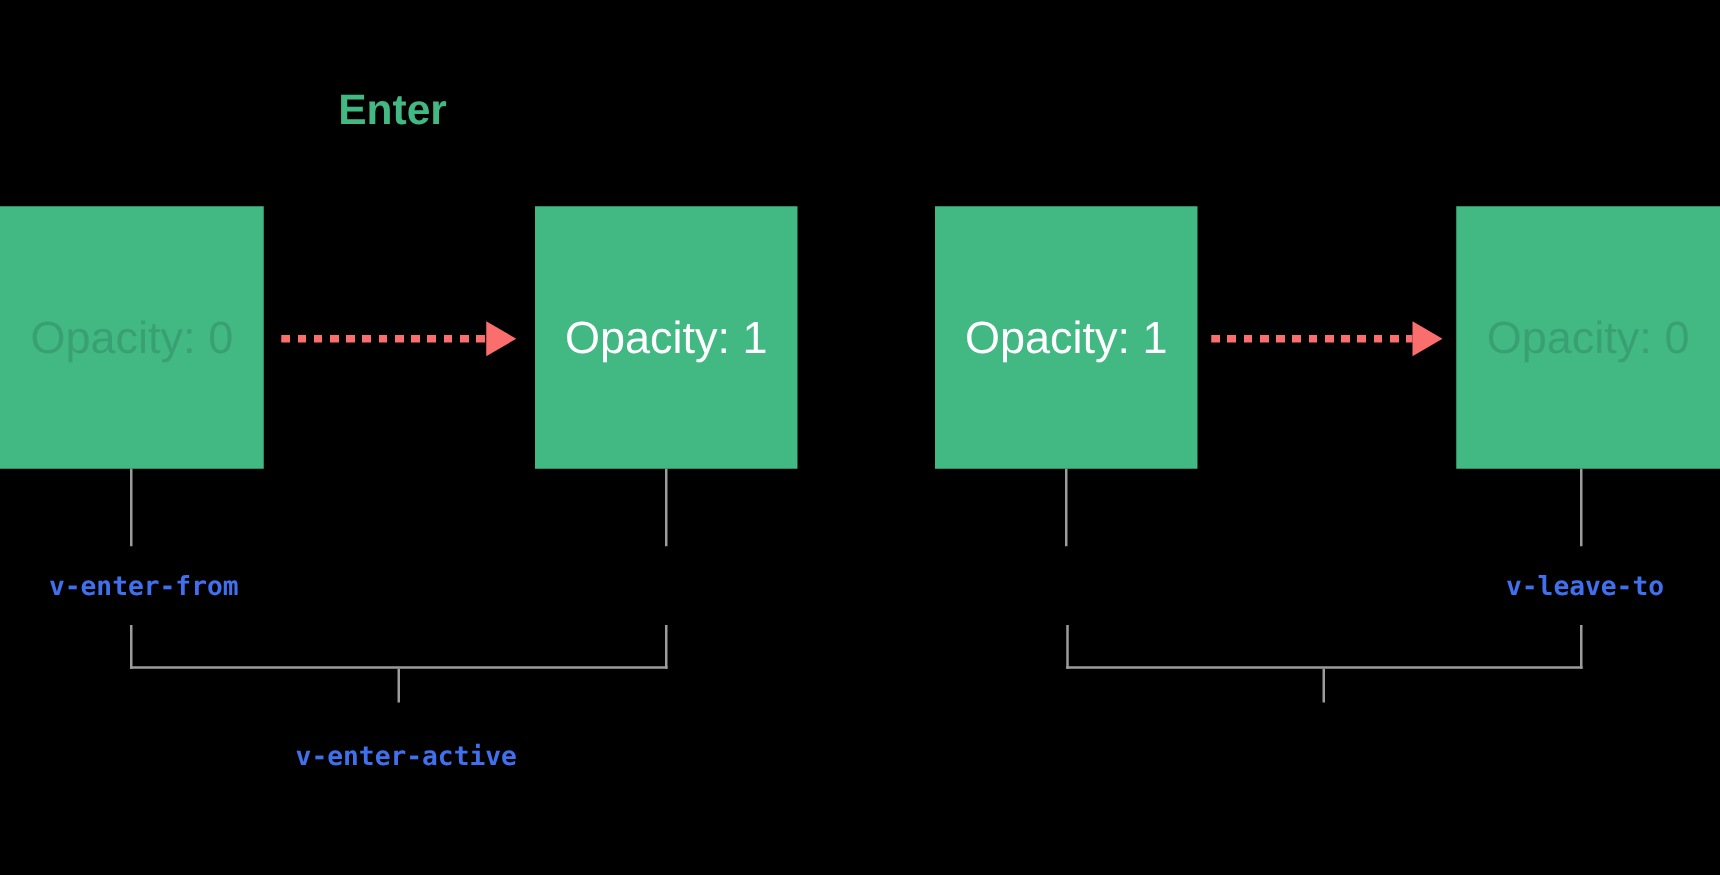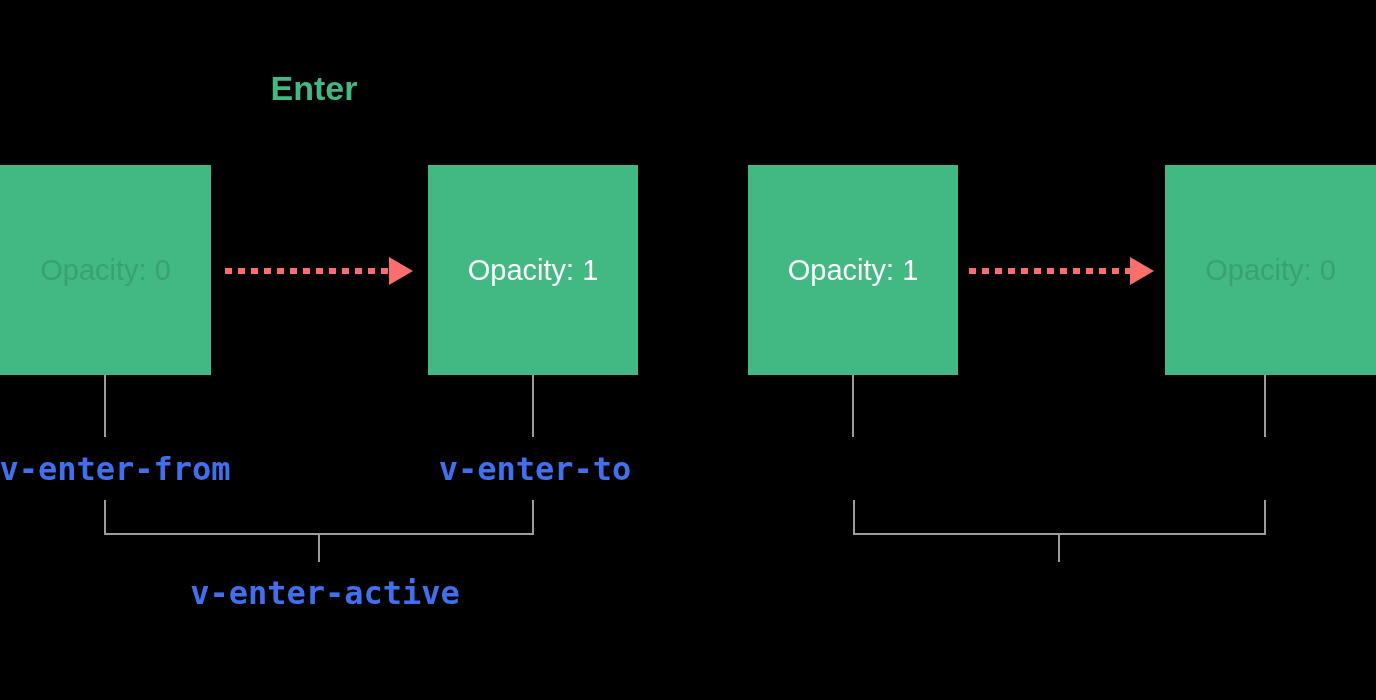--- a/index.html
+++ b/index.html
@@ -20,21 +20,21 @@
     white-space:nowrap;
   }
   .t-enter{left:314px;}
   .t-leave{left:1062px;}
 
   .box{
     position:absolute;
     top:165px;width:210px;height:210px;
     background:var(--green,#42b883);
     display:flex;align-items:center;justify-content:center;
-    font-size:29px;
+    font-size:36px;
     white-space:nowrap;
   }
   .b1{left:0;width:211px;}
   .b2{left:428px;}
   .b3{left:748px;}
   .b4{left:1165px;width:211px;}
   .box .solid{color:var(--white,#fff);}
   .box .faded{color:var(--faded,rgba(0,0,0,0.13));}
 
   .arrow{
@@ -58,21 +58,21 @@
   .vline{
     position:absolute;width:2px;height:62px;top:375px;
     background:var(--gray,#9c9c9c);
   }
   .v1{left:104px;} .v2{left:532px;} .v3{left:852px;} .v4{left:1264px;}
 
   .code-label{
     position:absolute;
     transform:translateX(-50%);
     font-family:"DejaVu Sans Mono","Liberation Mono",monospace;
-    font-size:32px;line-height:34px;font-weight:bold;
+    font-size:21px;line-height:34px;font-weight:bold;
     color:var(--blue,#4070ee);
     white-space:nowrap;
   }
   .row1{top:452px;}
   .l-enter-from{left:115px;}
   .l-enter-to{left:535px;}
   .l-leave-from{left:858px;}
   .l-leave-to{left:1268px;}
 
   .bracket{
@@ -85,21 +85,21 @@
   .br1{left:104px;width:430px;}
   .br2{left:853px;width:413px;}
 
   .stub{
     position:absolute;top:535px;height:27px;width:2px;
     background:var(--gray,#9c9c9c);
   }
   .s1{left:318px;} .s2{left:1058px;}
 
   .row2{top:576px;}
-  .l-enter-active{left:325px;}
+  .l-enter-active{left:325px;margin-top:12px;}
   .l-leave-active{left:1057px;}
 </style>
 </head>
 <body>
 
 <div class="canvas" style="--bg: #000000; --green: #42b883; --red: #fa6e6e; --gray: #9c9c9c; --blue: #4070ee; --white: #ffffff; --faded: rgba(0,0,0,0.13);">
 
   <div class="phase-title t-enter">Enter</div>
 
   <div class="box b1">
@@ -112,21 +112,20 @@
   </div>
 
   <div class="box b2">
     <span class="solid">Opacity: 1</span>
   </div>
 
   <div class="vline v1"></div>
   <div class="vline v2"></div>
 
   <div class="code-label row1 l-enter-from">v-enter-from</div>
-  <div class="code-label row1 l-enter-to">v-enter-to</div>
 
   <div class="bracket br1"></div>
   <div class="stub s1"></div>
 
   <div class="code-label row2 l-enter-active">v-enter-active</div>
 
 
   <div class="box b3">
     <span class="solid">Opacity: 1</span>
   </div>
@@ -136,18 +135,19 @@
     <div class="head"></div>
   </div>
 
   <div class="box b4">
     <span class="faded">Opacity: 0</span>
   </div>
 
   <div class="vline v3"></div>
   <div class="vline v4"></div>
 
+  <div class="code-label row1 l-leave-to">v-leave-to</div>
 
   <div class="bracket br2"></div>
   <div class="stub s2"></div>
 
 
 </div>
 
 </body></html>

